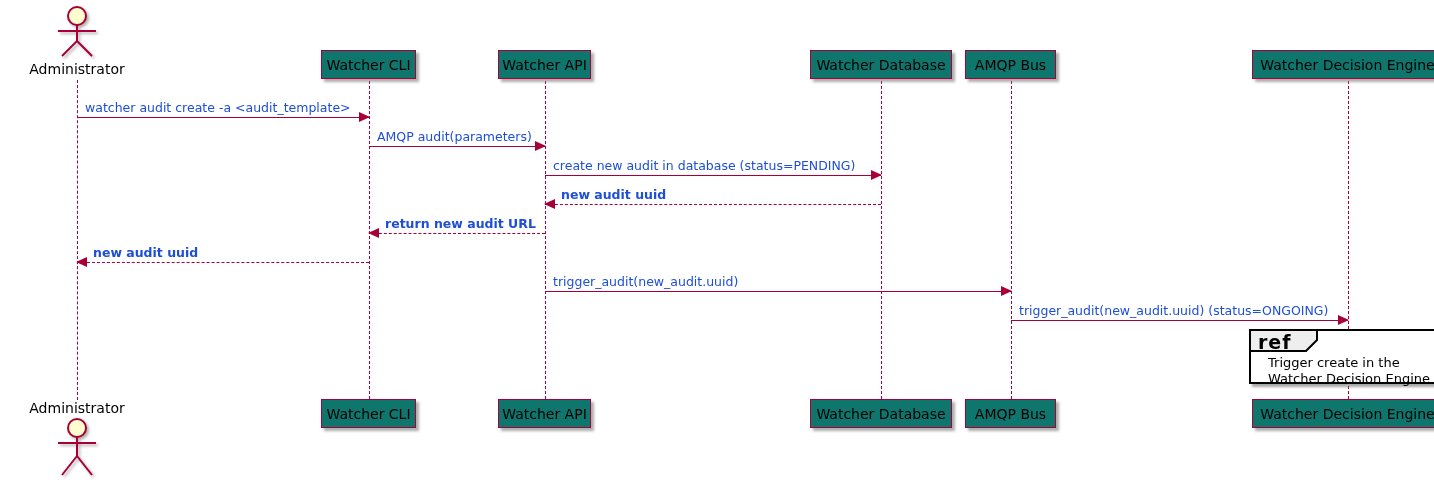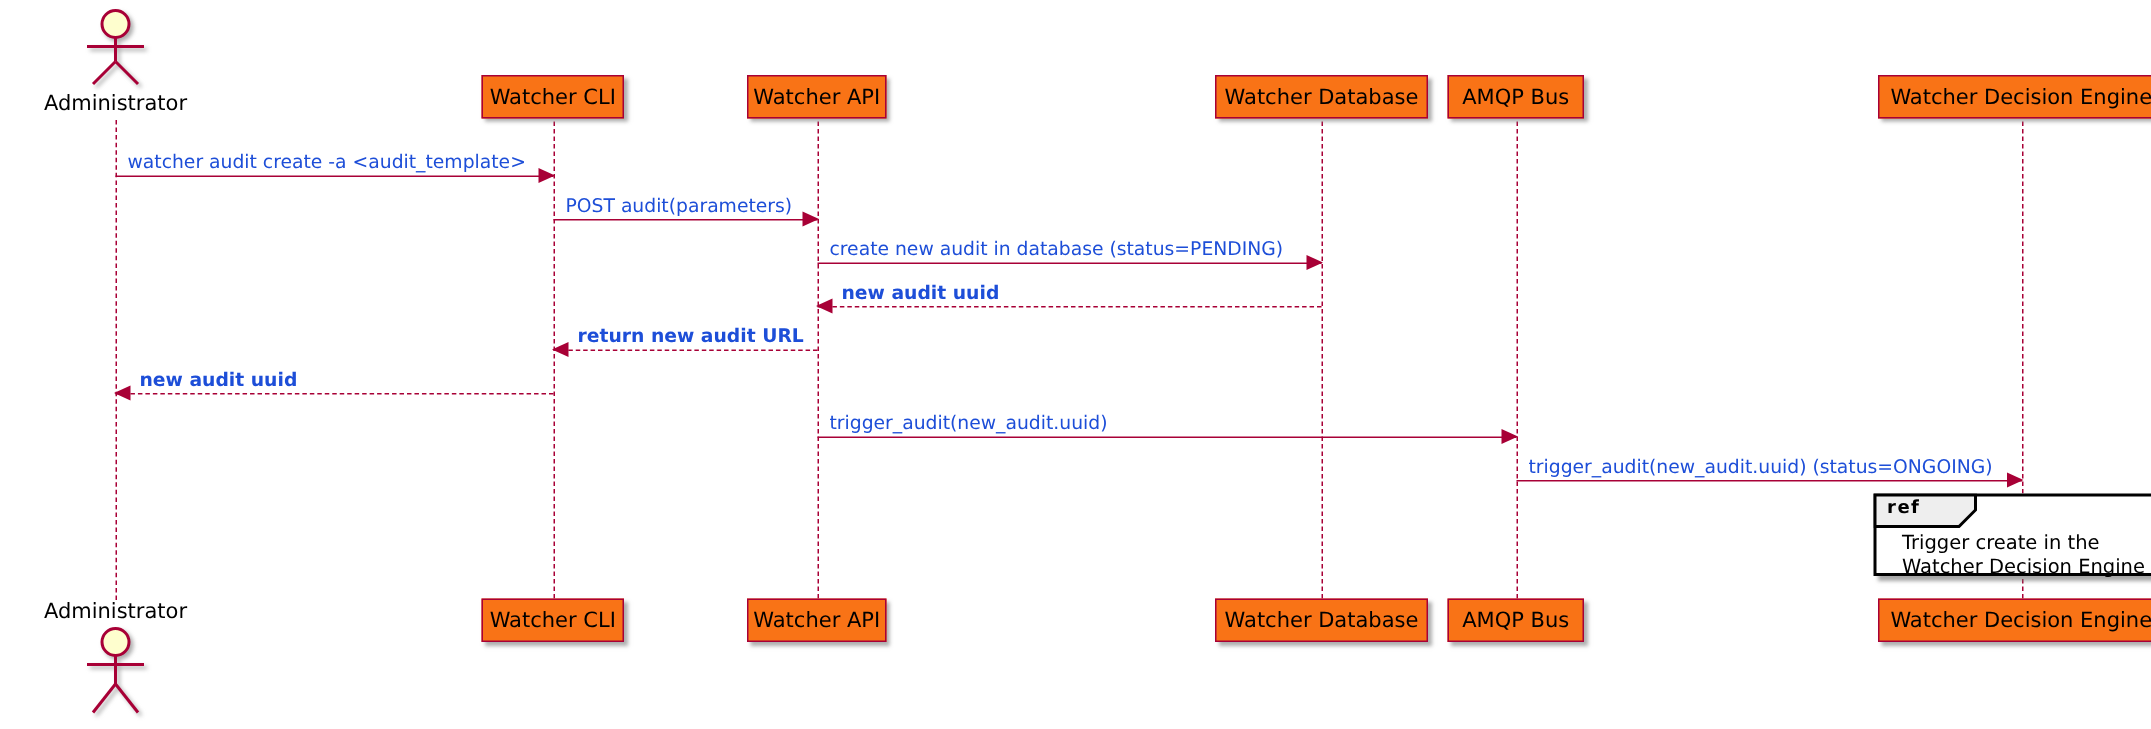--- a/index.html
+++ b/index.html
@@ -16,21 +16,21 @@
   .lifeline{
     position:absolute;
     width:0;
     border-left:1px dashed #A80036;
     z-index:0;
   }
   
   .participant{
     position:absolute;
     height:27px;
-    background:#f97316;
+    background:#0f766e;
     border:1.6px solid #A80036;
     box-shadow:2.5px 2.5px 2.5px rgba(130,130,130,0.65);
     display:flex;align-items:center;justify-content:center;
     font-size:14px;
     white-space:nowrap;
     z-index:2;
   }
   
   .actor-label{
     position:absolute;
@@ -65,21 +65,21 @@
     left:1229px;top:329px;width:190px;height:51px;
     background:#ffffff;
     border:2px solid #000000;
     box-shadow:3px 3px 2.5px rgba(120,120,120,0.65);
     z-index:3;
     font-size:13px;
   }
   .ref-tab{position:absolute;top:-2px;left:-2px;width:70px;height:23px;}
   .ref-tab-text{
     position:absolute;left:9px;top:2px;
-    font-weight:bold;font-size:12px;letter-spacing:1px;text-align:center;
+    font-weight:bold;font-size:19px;letter-spacing:1px;text-align:center;
   }
   .ref-body{padding:24px 0 0 17px;line-height:16px;}
 </style>
 </head>
 <body>
 
 <div class="canvas">
 
   <div class="lifeline" style="left:57px;top:80px;height:320px;"></div>
   <div class="lifeline" style="left:349px;top:81px;height:318px;"></div>
@@ -114,21 +114,21 @@
   </div>
 
   <div class="msg" style="left:57px;top:100px;width:292px;">
     <span class="msg-label">watcher audit create -a &lt;audit_template&gt;</span>
     <div class="msg-line solid">
       <i class="ah ah-r"></i>
     </div>
   </div>
 
   <div class="msg" style="left:349px;top:129px;width:176px;">
-    <span class="msg-label">POST audit(parameters)</span>
+    <span class="msg-label">AMQP audit(parameters)</span>
     <div class="msg-line solid">
       <i class="ah ah-r"></i>
     </div>
   </div>
 
   <div class="msg" style="left:525px;top:158px;width:336px;">
     <span class="msg-label">create new audit in database (status=PENDING)</span>
     <div class="msg-line solid">
       <i class="ah ah-r"></i>
     </div>

